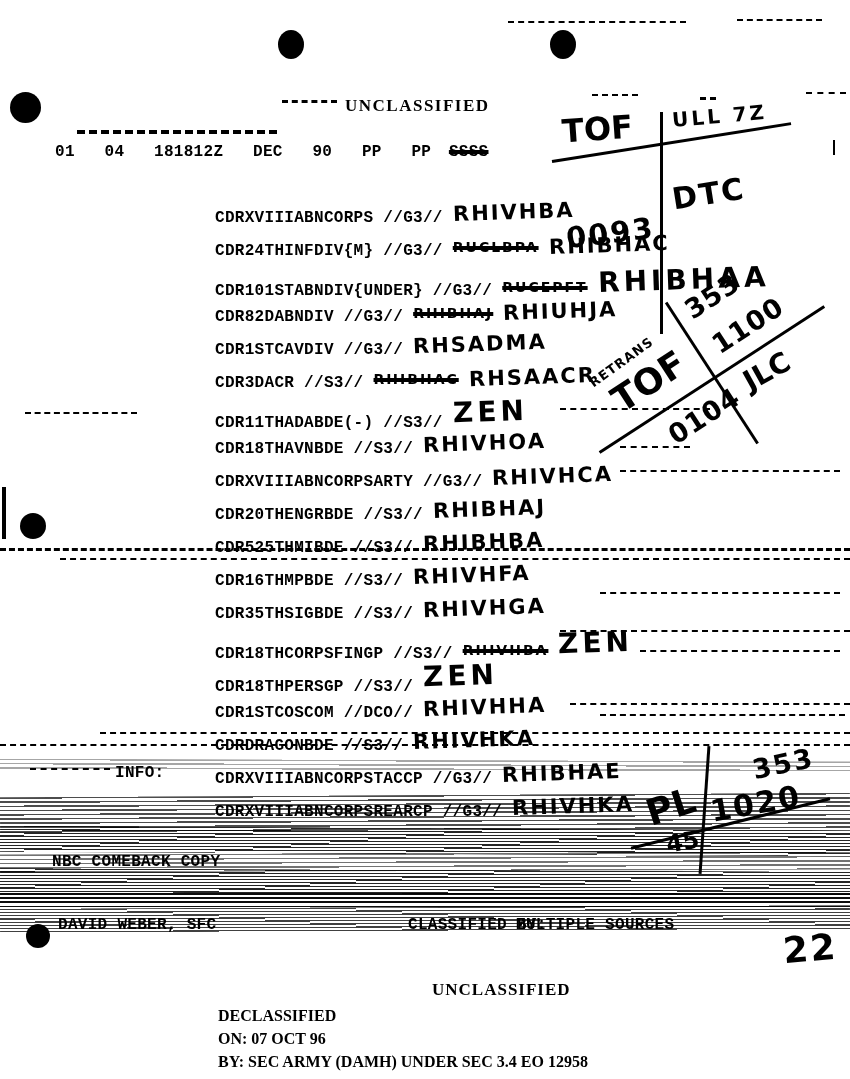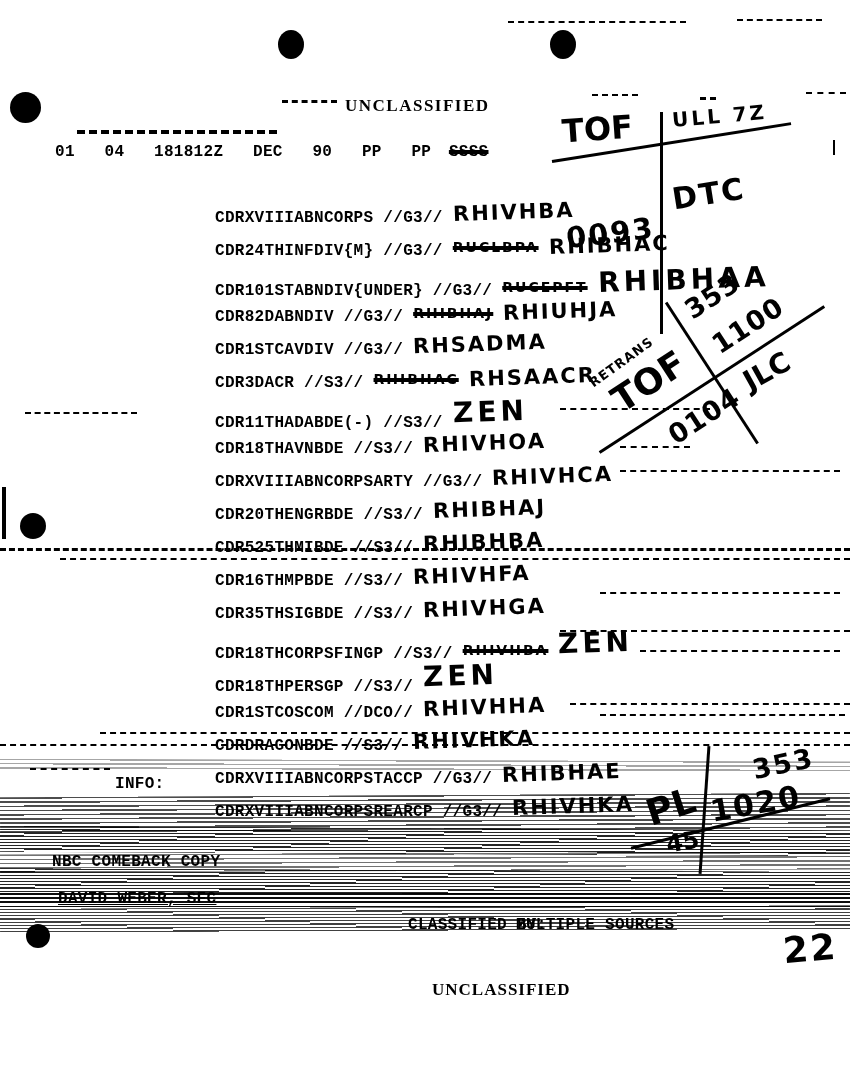--- a/index.html
+++ b/index.html
@@ -87,21 +87,21 @@
     <div class="row"><span class="typed">CDRXVIIIABNCORPSARTY //G3//</span><span class="hw code">RHIVHCA</span></div>
     <div class="row"><span class="typed">CDR20THENGRBDE //S3//</span><span class="hw code">RHIBHAJ</span></div>
     <div class="row"><span class="typed">CDR525THMIBDE //S3//</span><span class="hw code">RHIBHBA</span></div>
     <div class="row"><span class="typed">CDR16THMPBDE //S3//</span><span class="hw code">RHIVHFA</span></div>
     <div class="row"><span class="typed">CDR35THSIGBDE //S3//</span><span class="hw code">RHIVHGA</span></div>
     <div class="row"><span class="typed">CDR18THCORPSFINGP //S3//</span><span class="hw strike">RHIVHBA</span><span class="hw code big">ZEN</span></div>
     <div class="row"><span class="typed">CDR18THPERSGP //S3//</span><span class="hw code big">ZEN</span></div>
     <div class="row"><span class="typed">CDR1STCOSCOM //DCO//</span><span class="hw code">RHIVHHA</span></div>
     <div class="row"><span class="typed">CDRDRAGONBDE //S3//</span><span class="hw code">RHIVHKA</span></div>
     <div class="row">
-      <span class="typed abs" style="left:-100px;top:11px;">INFO:</span>
+      <span class="typed abs" style="left:-100px;top:0;">INFO:</span>
       <span class="typed">CDRXVIIIABNCORPSTACCP //G3//</span><span class="hw code">RHIBHAE</span>
     </div>
     <div class="row"><span class="typed">CDRXVIIIABNCORPSREARCP //G3//</span><span class="hw code">RHIVHKA</span></div>
   </div>
 
   <div class="abs" style="left:598px;top:298px;width:230px;height:170px;transform:rotate(-33deg);">
     <div class="hwline" style="left:118px;top:-8px;width:3px;height:168px;"></div>
     <div class="hwline" style="left:-18px;top:80px;width:268px;height:3px;"></div>
     <div class="abs hw" style="left:12px;top:10px;font-size:13px;letter-spacing:1px;transform:rotate(-3deg);">RETRANS</div>
     <div class="abs hw" style="left:22px;top:28px;font-size:36px;">TOF</div>
@@ -122,21 +122,26 @@
   <div class="abs" style="z-index:6;left:0;top:0;">
     <div class="hwline" style="left:703px;top:746px;width:3px;height:128px;transform:rotate(4deg);"></div>
     <div class="hwline" style="left:628px;top:822px;width:205px;height:3px;transform:rotate(-14deg);"></div>
     <div class="abs hw" style="left:752px;top:748px;font-size:27px;transform:rotate(-12deg);letter-spacing:2px;">353</div>
     <div class="abs hw" style="left:710px;top:786px;font-size:30px;transform:rotate(-10deg);letter-spacing:2px;">1020</div>
     <div class="abs hw" style="left:646px;top:786px;font-size:36px;transform:rotate(-18deg);">PL</div>
     <div class="abs hw" style="left:666px;top:828px;font-size:24px;transform:rotate(-10deg);">45</div>
   </div>
 
   <div class="bandtext typed" style="left:52px;top:853px;">NBC COMEBACK COPY</div>
-  <div class="bandtext typed" style="left:58px;top:890px;text-decoration:underline;">DAVID WEBER, SFC</div>
+  <div class="bandtext typed" style="left:58px;top:916px;">DAVID WEBER, SFC</div>
   <div class="bandtext typed" style="left:408px;top:916px;">CLASSIFIED BY:</div>
   <div class="bandtext typed" style="left:516px;top:916px;">MULTIPLE SOURCES</div>
 
   <div class="abs hw" style="left:783px;top:928px;font-size:36px;transform:rotate(-5deg);letter-spacing:2px;z-index:6;">22</div>
 
   <div class="abs serif" style="left:432px;top:980px;font-size:17px;letter-spacing:1px;">UNCLASSIFIED</div>
+  <div class="abs serif" style="left:218px;top:1004px;font-size:16px;line-height:23px;">
+    <div>DECLASSIFIED</div>
+    <div>ON: 07 OCT 96</div>
+    <div>BY: SEC ARMY (DAMH) UNDER SEC 3.4 EO 12958</div>
+  </div>
 
 </div>
 
 </body></html>

